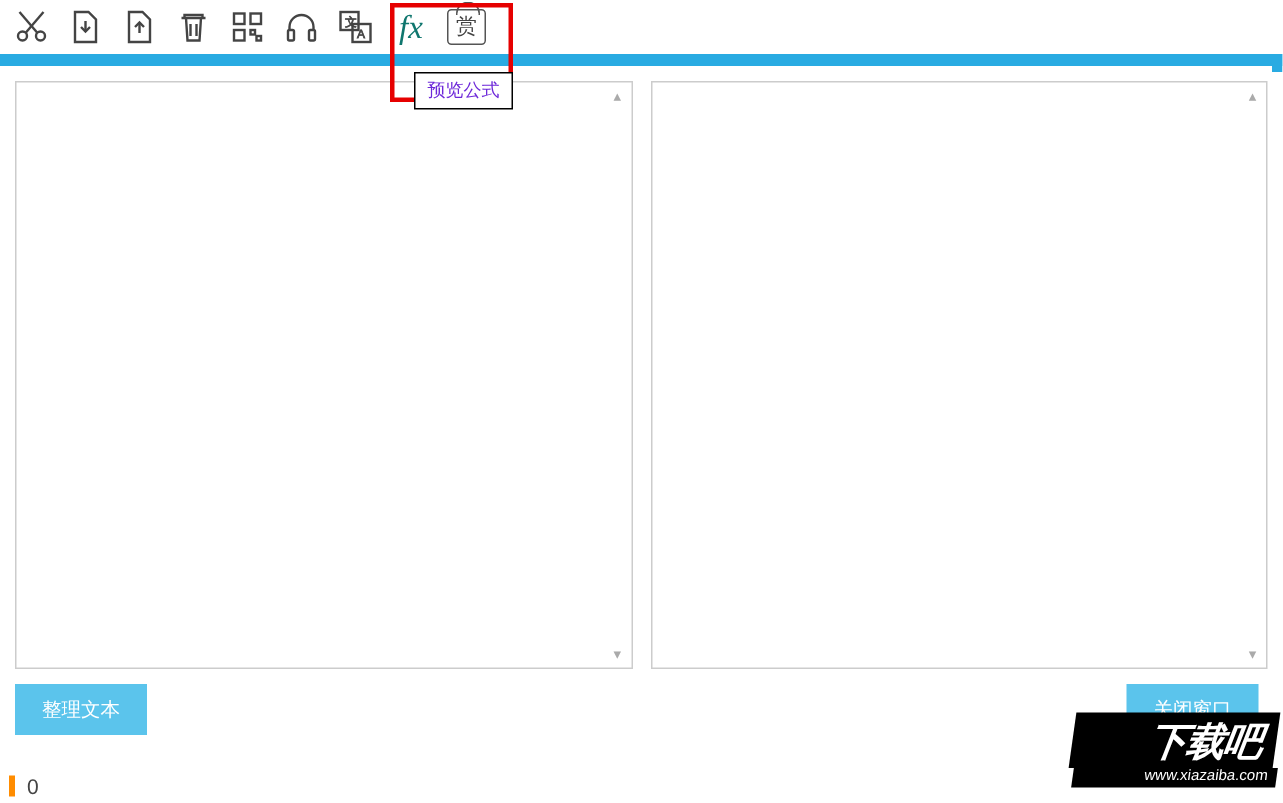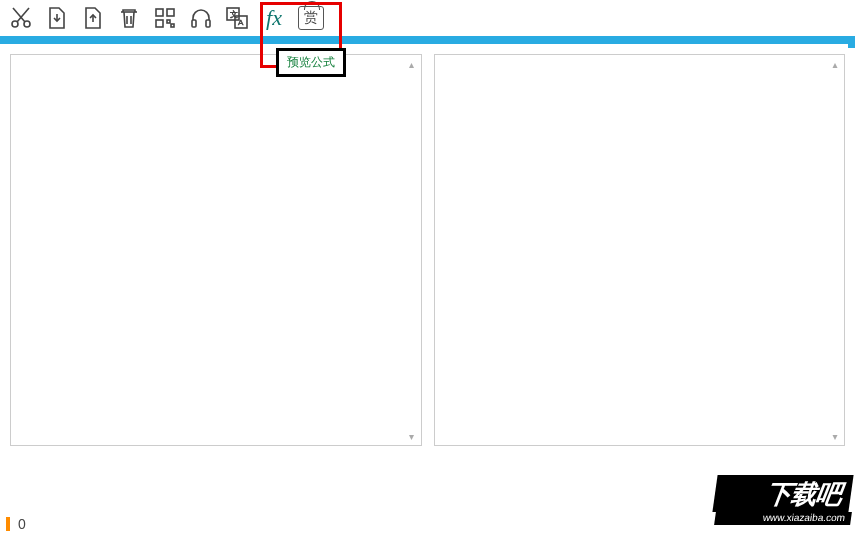--- a/index.html
+++ b/index.html
@@ -127,24 +127,24 @@
   .status-marker {
     width: 4px;
     height: 14px;
     background: #ff8c00;
   }
   .tooltip {
     position: absolute;
     left: 276px;
     top: 48px;
     background: #fff;
-    border: 3px solid #000000;
+    border: 1px solid #000000;
     padding: 3px 8px;
     font-size: 12px;
-    color: #15803d;
+    color: #6d28d9;
     z-index: 10;
   }
   .highlight-box {
     position: absolute;
     left: 260px;
     top: 2px;
     width: 82px;
     height: 66px;
     border: 3px solid #e60000;
     z-index: 9;
@@ -252,20 +252,26 @@
     <div class="scroll-up">▴</div>
     <div class="scroll-down">▾</div>
   </div>
   <div class="panel">
     <div class="scroll-up">▴</div>
     <div class="scroll-down">▾</div>
   </div>
 </div>
 
 <div class="cols">
+  <div class="button-row left">
+    <button class="action-btn">整理文本</button>
+  </div>
+  <div class="button-row right">
+    <button class="action-btn">关闭窗口</button>
+  </div>
 </div>
 
 <div class="status-bar">
   <div class="status-marker"></div>
   <span>0</span>
 </div>
 
 <div class="watermark">
   <div class="wm-text">下载吧</div>
   <div class="wm-url">www.xiazaiba.com</div>

